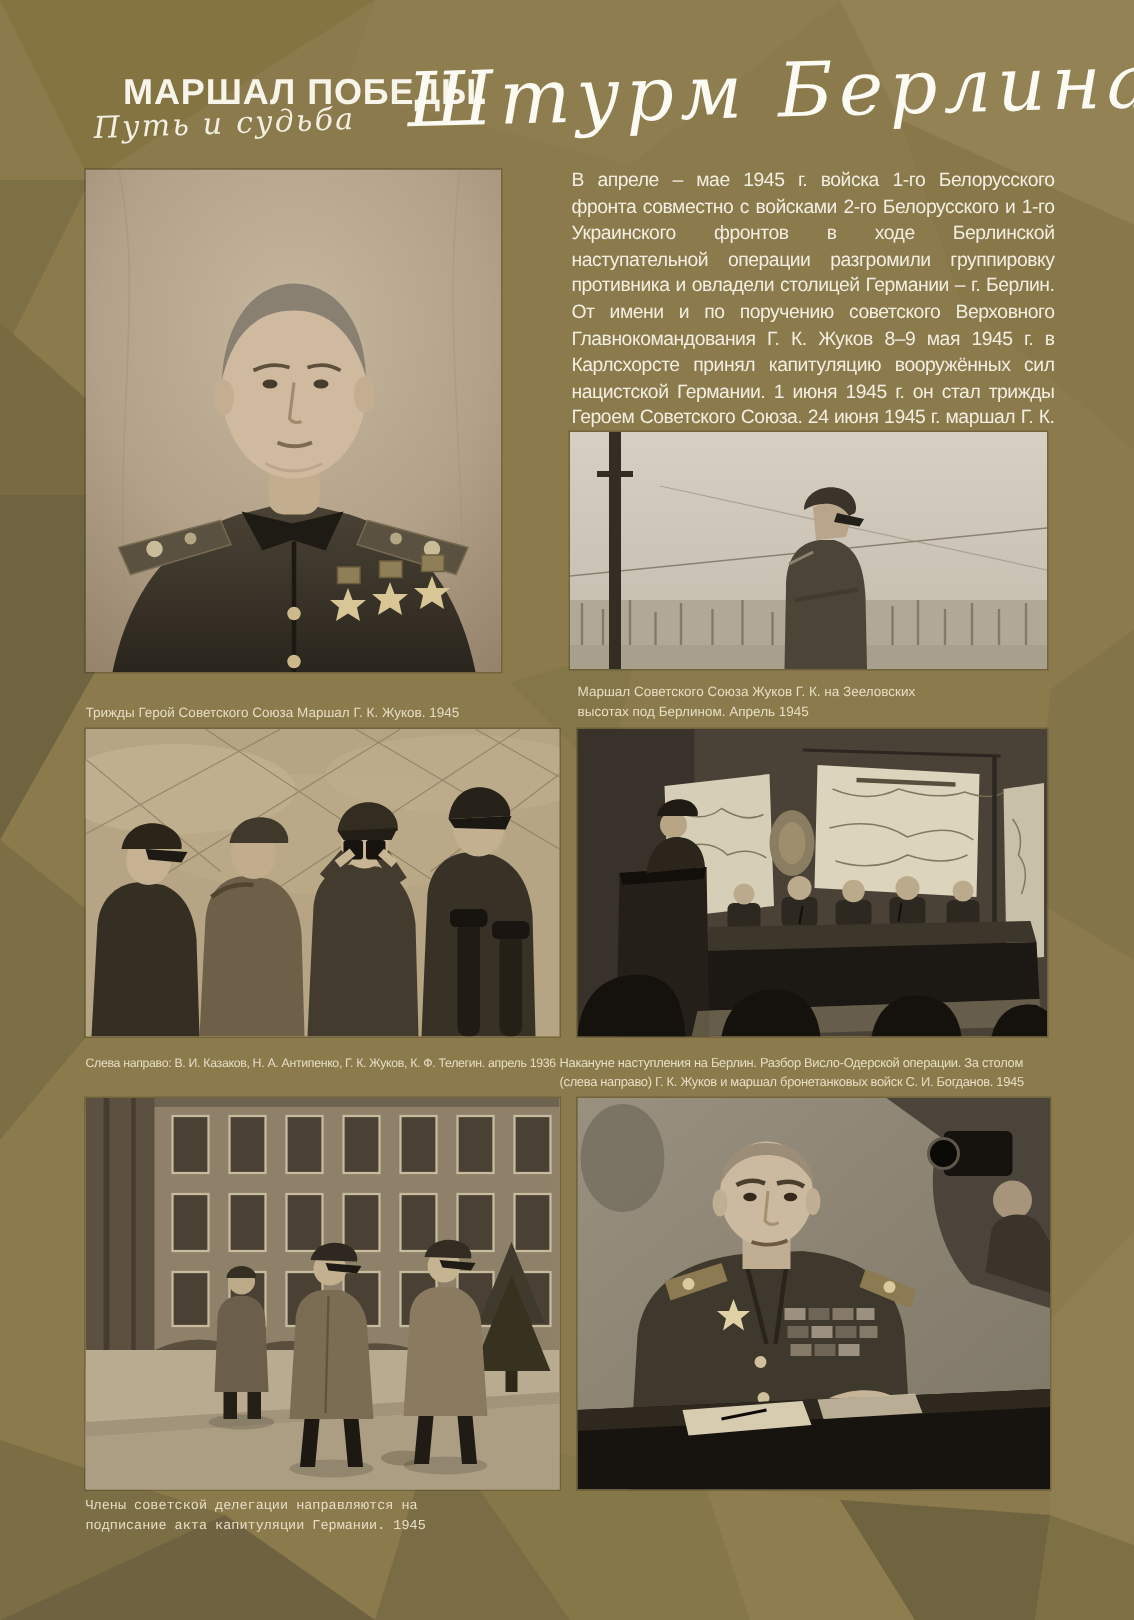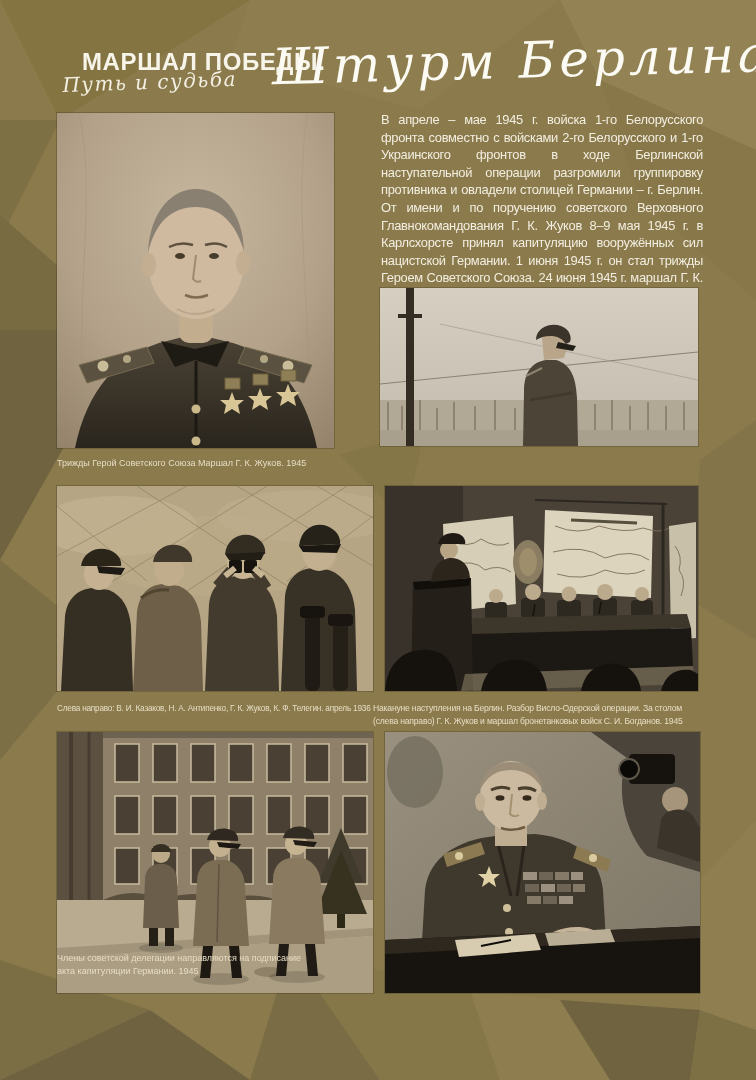--- a/index.html
+++ b/index.html
@@ -39,25 +39,25 @@
   #photo-2{left:380px;top:288px;width:318px;height:158px;}
   #photo-3{left:57px;top:486px;width:316px;height:205px;}
   #photo-4{left:385px;top:486px;width:313px;height:205px;}
   #photo-5{left:57px;top:732px;width:316px;height:261px;}
   #photo-6{left:385px;top:732px;width:315px;height:261px;}
 
   
   .caption{
     position:absolute;color:#e6ddc5;font-size:9px;line-height:13px;letter-spacing:0;
   }
-  #caption-1{left:57px;top:457px;width:290px;}
+  #caption-1{left:57px;top:469px;width:290px;}
   #caption-2{left:385px;top:455px;width:240px;}
   #caption-3{left:57px;top:702px;width:340px;font-size:8.2px;letter-spacing:-0.2px;white-space:nowrap;}
   #caption-4{left:373px;top:702px;width:322px;font-size:8.6px;letter-spacing:-0.2px;}
-  #caption-5{left:57px;top:952px;width:245px;}
+  #caption-5{left:57px;top:998px;width:245px;font-family:Liberation Mono, monospace;}
   #caption-6{left:385px;top:998px;width:252px;}
 </style>
 </head>
 <body>
 
 <div id="poster">
 
   <svg id="bg" viewBox="0 0 756 1080" preserveAspectRatio="none">
     <rect width="756" height="1080" fill="#8b7a4b"></rect>
     <polygon points="0,0 250,0 60,120" fill="#847442"></polygon>
@@ -171,20 +171,21 @@
       <rect x="26" y="0" width="8" height="158" fill="#332d23"></rect>
       <rect x="18" y="26" width="24" height="4" fill="#332d23"></rect>
       <path d="M143,158 L144,104 C144,84 152,74 166,72 L176,72 C190,76 196,88 197,110 L198,158 Z" fill="#4c4436"></path>
       <path d="M162,50 C176,44 186,50 187,60 L184,70 L164,72 Z" fill="#b9a68a"></path>
       <path d="M156,52 C156,40 170,34 181,38 C190,41 192,50 190,54 L186,56 C180,46 166,46 156,52 Z" fill="#3a342a"></path>
       <path d="M178,54 L196,58 L193,63 L176,60 Z" fill="#23201a"></path>
       <path d="M146,88 L162,80" stroke="#8c8271" stroke-width="2"></path>
       <path d="M150,112 L192,105" stroke="#3b352b" stroke-width="3" opacity=".6"></path>
     </svg>
   </div>
+  <div class="caption" id="caption-2">Маршал Советского Союза Жуков Г. К. на Зееловских высотах под Берлином. Апрель 1945</div>
 
   <div class="photo" id="photo-3">
     <svg viewBox="0 0 316 205" preserveAspectRatio="none">
       <rect width="316" height="205" fill="#b6a584"></rect>
       <ellipse cx="60" cy="40" rx="80" ry="30" fill="#c6b695" opacity=".6"></ellipse>
       <ellipse cx="250" cy="30" rx="90" ry="26" fill="#c2b190" opacity=".5"></ellipse>
       <ellipse cx="160" cy="70" rx="120" ry="40" fill="#bfae8d" opacity=".4"></ellipse>
       <g stroke="#8a7a5e" stroke-width=".8" opacity=".75" fill="none">
         <path d="M0,70 L130,0"></path>
           <path d="M40,105 L210,0"></path>

